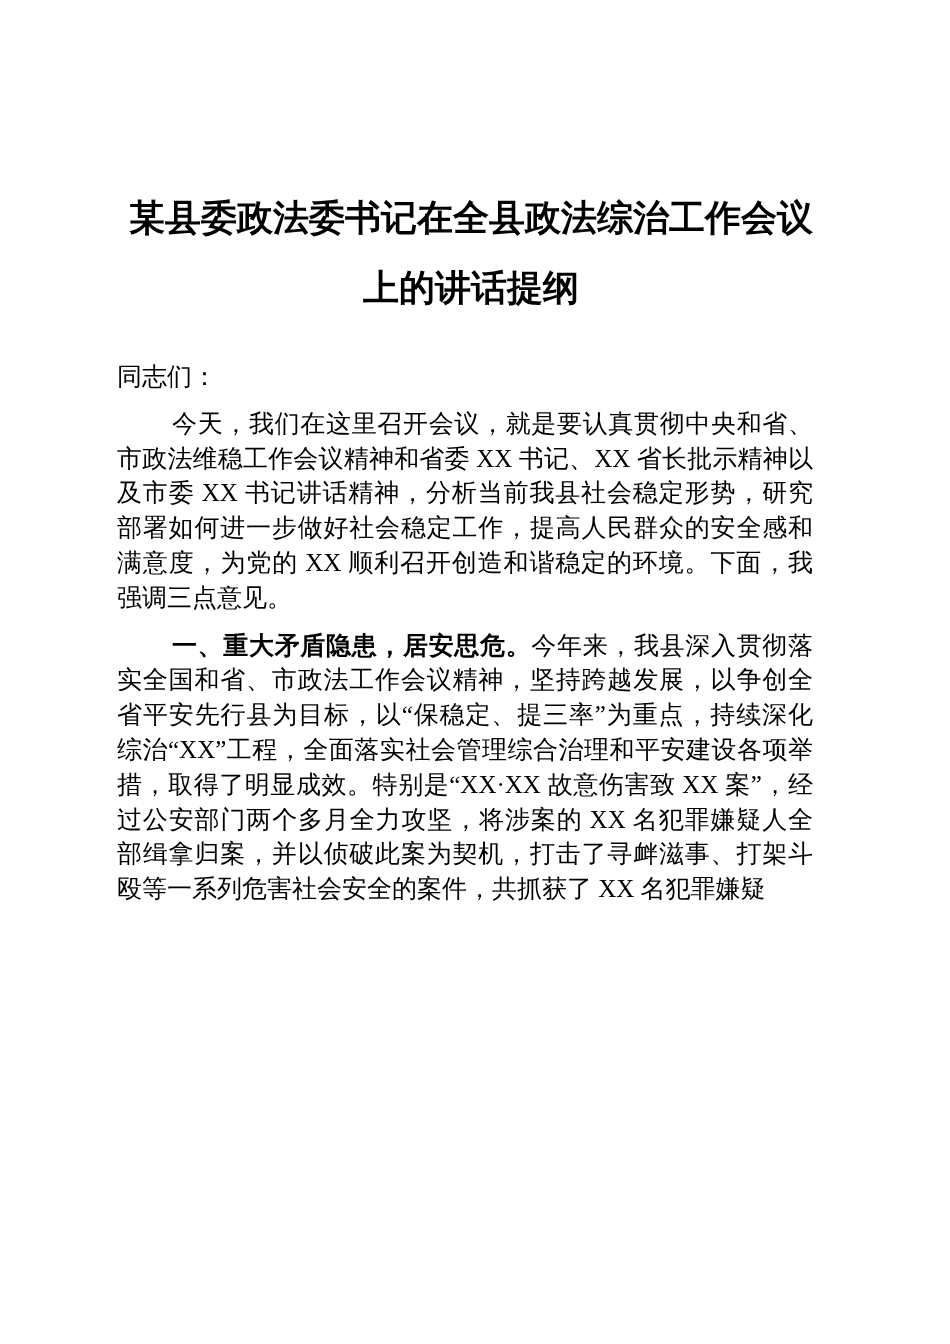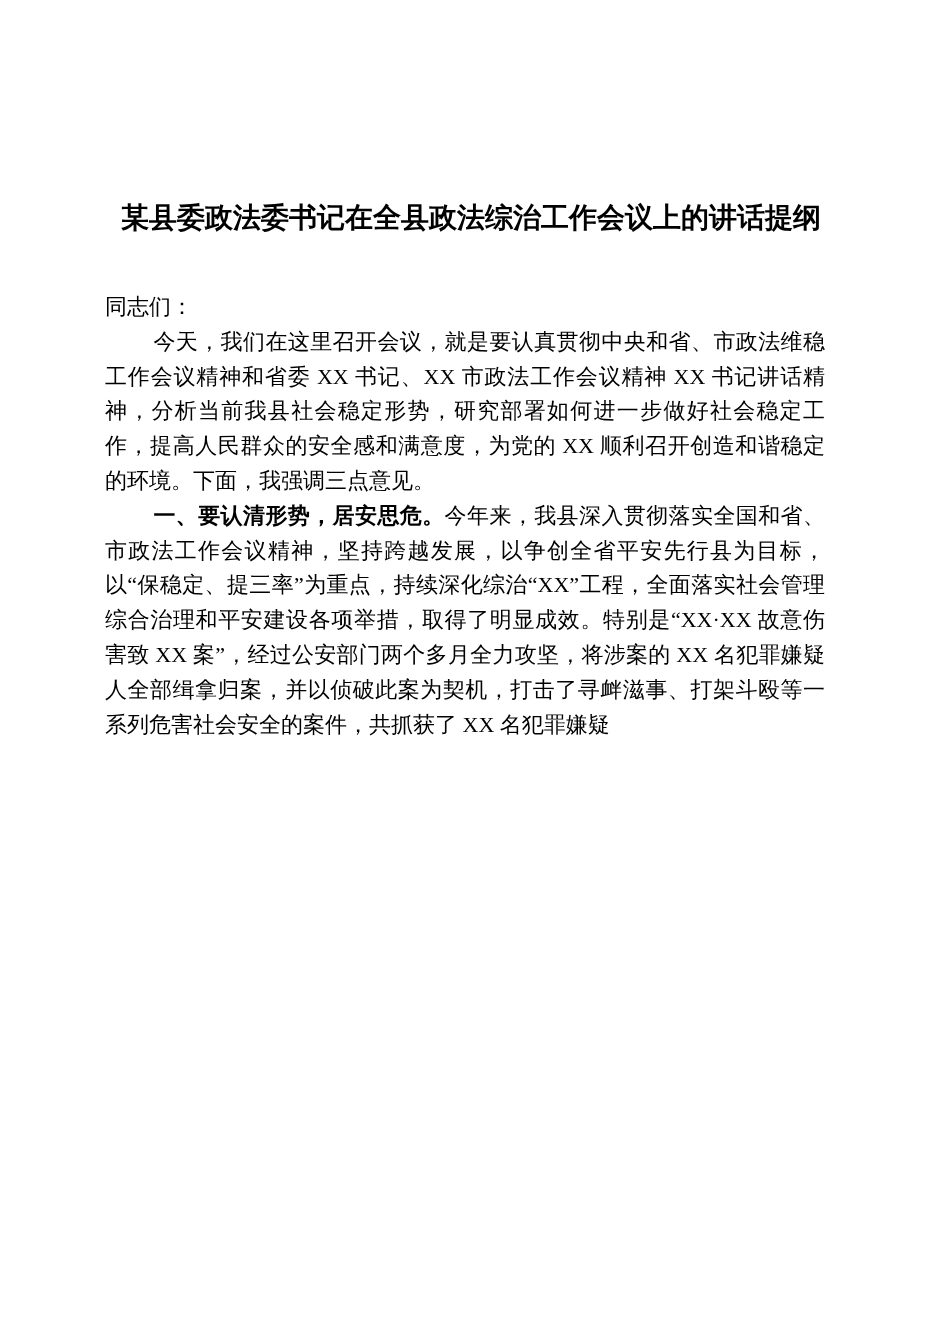--- a/index.html
+++ b/index.html
@@ -13,30 +13,30 @@
     height: 1344px;
     background: #ffffff;
     box-sizing: border-box;
     padding: 183px 125px 0 105px;
     color: #000000;
     font-family: "Liberation Serif", serif;
     overflow: hidden;
   }
   .doc-title {
     margin: 0 0 37px 12px;
-    font-size: 28px;
+    font-size: 36px;
     line-height: 70px;
     font-weight: 700;
     text-align: center;
     font-family: "Liberation Serif", serif;
     letter-spacing: 0;
   }
   .doc-body p.para {
-    margin: 0;
-    font-size: 22px;
+    margin: 12px;
+    font-size: 25px;
     line-height: 34.8px;
     text-align: justify;
     text-indent: 2.2em;
     font-weight: 400;
     word-break: normal;
   }
   .doc-body p.para.no-indent {
     text-indent: 0;
   }
   .doc-body strong.lead {
@@ -44,16 +44,16 @@
     font-family: "Liberation Sans", sans-serif;
   }
 </style>
 </head>
 <body>
 
 <div class="page">
   <h1 class="doc-title">某县委政法委书记在全县政法综治工作会议上的讲话提纲</h1>
   <main class="doc-body" id="doc-body">
       <p class="para no-indent">同志们：</p>
-      <p class="para">今天，我们在这里召开会议，就是要认真贯彻中央和省、市政法维稳工作会议精神和省委 XX 书记、XX 市政法工作会议精神 XX 书记讲话精神，分析当前我县社会稳定形势，研究部署如何进一步做好社会稳定工作，提高人民群众的安全感和满意度，为党的 XX 顺利召开创造和谐稳定的环境。下面，我强调三点意见。</p>
-      <p class="para"><strong class="lead">一、要认清形势，居安思危。</strong>今年来，我县深入贯彻落实全国和省、市政法工作会议精神，坚持跨越发展，以争创全省平安先行县为目标，以“保稳定、提三率”为重点，持续深化综治“XX”工程，全面落实社会管理综合治理和平安建设各项举措，取得了明显成效。特别是“XX·XX 故意伤害致 XX 案”，经过公安部门两个多月全力攻坚，将涉案的 XX 名犯罪嫌疑人全部缉拿归案，并以侦破此案为契机，打击了寻衅滋事、打架斗殴等一系列危害社会安全的案件，共抓获了 XX 名犯罪嫌疑</p>
+      <p class="para">今天，我们在这里召开会议，就是要认真贯彻中央和省、市政法维稳工作会议精神和省委 XX 书记、XX 省长批示精神以及市委 XX 书记讲话精神，分析当前我县社会稳定形势，研究部署如何进一步做好社会稳定工作，提高人民群众的安全感和满意度，为党的 XX 顺利召开创造和谐稳定的环境。下面，我强调三点意见。</p>
+      <p class="para"><strong class="lead">一、重大矛盾隐患，居安思危。</strong>今年来，我县深入贯彻落实全国和省、市政法工作会议精神，坚持跨越发展，以争创全省平安先行县为目标，以“保稳定、提三率”为重点，持续深化综治“XX”工程，全面落实社会管理综合治理和平安建设各项举措，取得了明显成效。特别是“XX·XX 故意伤害致 XX 案”，经过公安部门两个多月全力攻坚，将涉案的 XX 名犯罪嫌疑人全部缉拿归案，并以侦破此案为契机，打击了寻衅滋事、打架斗殴等一系列危害社会安全的案件，共抓获了 XX 名犯罪嫌疑</p>
     </main>
 </div>
 
 </body></html>

